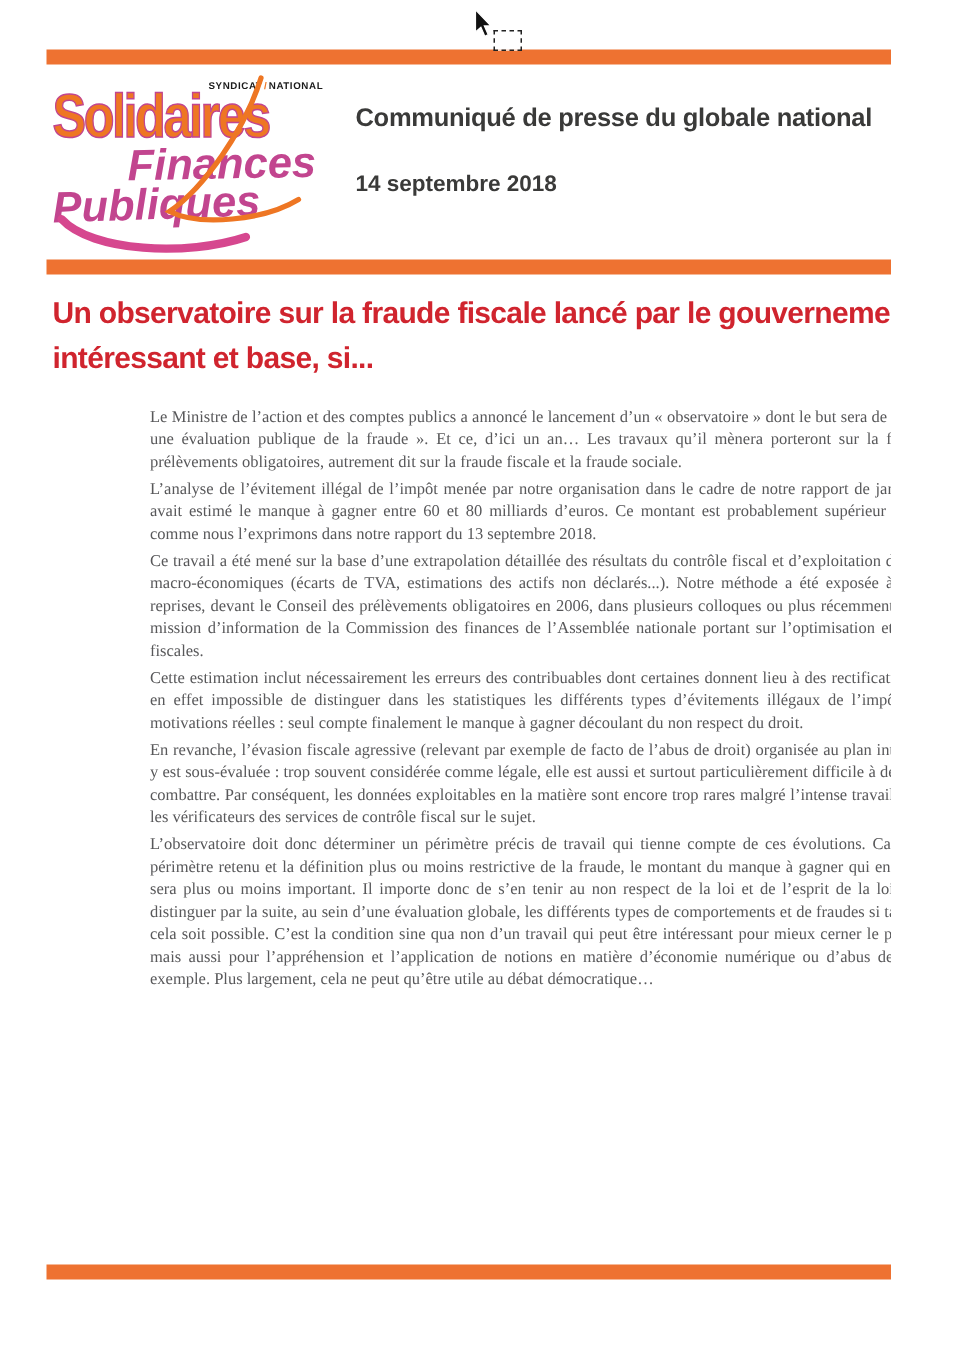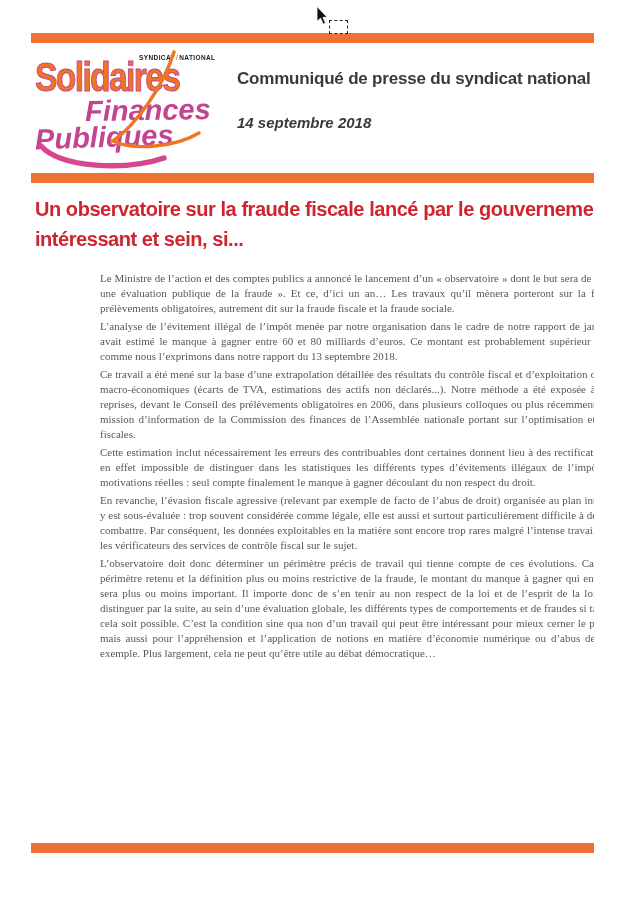--- a/index.html
+++ b/index.html
@@ -50,21 +50,20 @@
 
   
   .header-text{position:absolute;left:237px;top:66px;width:390px;}
   .doc-title{
     font-size:17px;font-weight:700;letter-spacing:-.2px;
     color:var(--title-gray,#3A3A39);line-height:26px;white-space:nowrap;
   }
   .doc-date{
     margin-top:22px;font-size:15px;font-weight:700;
     color:var(--title-gray,#3A3A39);
-    font-style:italic;
   }
 
   
   .headline{
     position:absolute;left:35px;top:194px;width:600px;
     color:var(--headline-red,#D0242E);
     font-size:20px;font-weight:700;letter-spacing:-.45px;
     line-height:30px;
   }
   .headline div{white-space:nowrap;}
@@ -100,30 +99,30 @@
     <div class="logo-finances">Finances</div>
     <div class="logo-publiques">Publiques</div>
     <svg class="logo-swoosh" width="198" height="127" viewBox="0 0 198 127">
       <path d="M139,5 C128,40 101,78 78,94 C98,104 141,100 164,86" fill="none" stroke="#EE7623" stroke-width="3.5" stroke-linecap="round"></path>
       <path d="M6,99 C26,121 90,124 129,111" fill="none" stroke="#D6478F" stroke-width="5.5" stroke-linecap="round"></path>
     </svg>
   </div>
 
   <div class="header-text">
     <div class="doc-title">
-      <div>Communiqué de presse du syndicat national</div>
+      <div>Communiqué de presse du globale national</div>
     </div>
     <div class="doc-date">14 septembre 2018</div>
   </div>
 
   <div class="bar bar-mid"></div>
 
   <div class="headline">
     <div>Un observatoire sur la fraude fiscale lancé par le gouvernement&nbsp;:</div>
-    <div>intéressant et sein, si...</div>
+    <div>intéressant et base, si...</div>
   </div>
 
   <main class="body-text">
     <p>Le Ministre de l’action et des comptes publics a annoncé le lancement d’un «&nbsp;observatoire&nbsp;» dont le but sera de «&nbsp;produire une évaluation publique de la fraude&nbsp;». Et ce, d’ici un an… Les travaux qu’il mènera porteront sur la fraude aux prélèvements obligatoires, autrement dit sur la fraude fiscale et la fraude sociale.</p>
     <p>L’analyse de l’évitement illégal de l’impôt menée par notre organisation dans le cadre de notre rapport de janvier 2013 avait estimé le manque à gagner entre 60 et 80 milliards d’euros. Ce montant est probablement supérieur désormais comme nous l’exprimons dans notre rapport du 13 septembre 2018.</p>
     <p>Ce travail a été mené sur la base d’une extrapolation détaillée des résultats du contrôle fiscal et d’exploitation de données macro-économiques (écarts de TVA, estimations des actifs non déclarés...). Notre méthode a été exposée à plusieurs reprises, devant le Conseil des prélèvements obligatoires en 2006, dans plusieurs colloques ou plus récemment devant la mission d’information de la Commission des finances de l’Assemblée nationale portant sur l’optimisation et l’évasion fiscales.</p>
     <p>Cette estimation inclut nécessairement les erreurs des contribuables dont certaines donnent lieu à des rectifications. Il est en effet impossible de distinguer dans les statistiques les différents types d’évitements illégaux de l’impôt et leurs motivations réelles&nbsp;: seul compte finalement le manque à gagner découlant du non respect du droit.</p>
     <p>En revanche, l’évasion fiscale agressive (relevant par exemple de facto de l’abus de droit) organisée au plan international y est sous-évaluée&nbsp;: trop souvent considérée comme légale, elle est aussi et surtout particulièrement difficile à détecter et à combattre. Par conséquent, les données exploitables en la matière sont encore trop rares malgré l’intense travail mené par les vérificateurs des services de contrôle fiscal sur le sujet.</p>
     <p>L’observatoire doit donc déterminer un périmètre précis de travail qui tienne compte de ces évolutions. Car, selon le périmètre retenu et la définition plus ou moins restrictive de la fraude, le montant du manque à gagner qui en découlera sera plus ou moins important. Il importe donc de s’en tenir au non respect de la loi et de l’esprit de la loi. Quitte à distinguer par la suite, au sein d’une évaluation globale, les différents types de comportements et de fraudes si tant est que cela soit possible. C’est la condition sine qua non d’un travail qui peut être intéressant pour mieux cerner le phénomène mais aussi pour l’appréhension et l’application de notions en matière d’économie numérique ou d’abus de droit par exemple. Plus largement, cela ne peut qu’être utile au débat démocratique…</p>
   </main>

